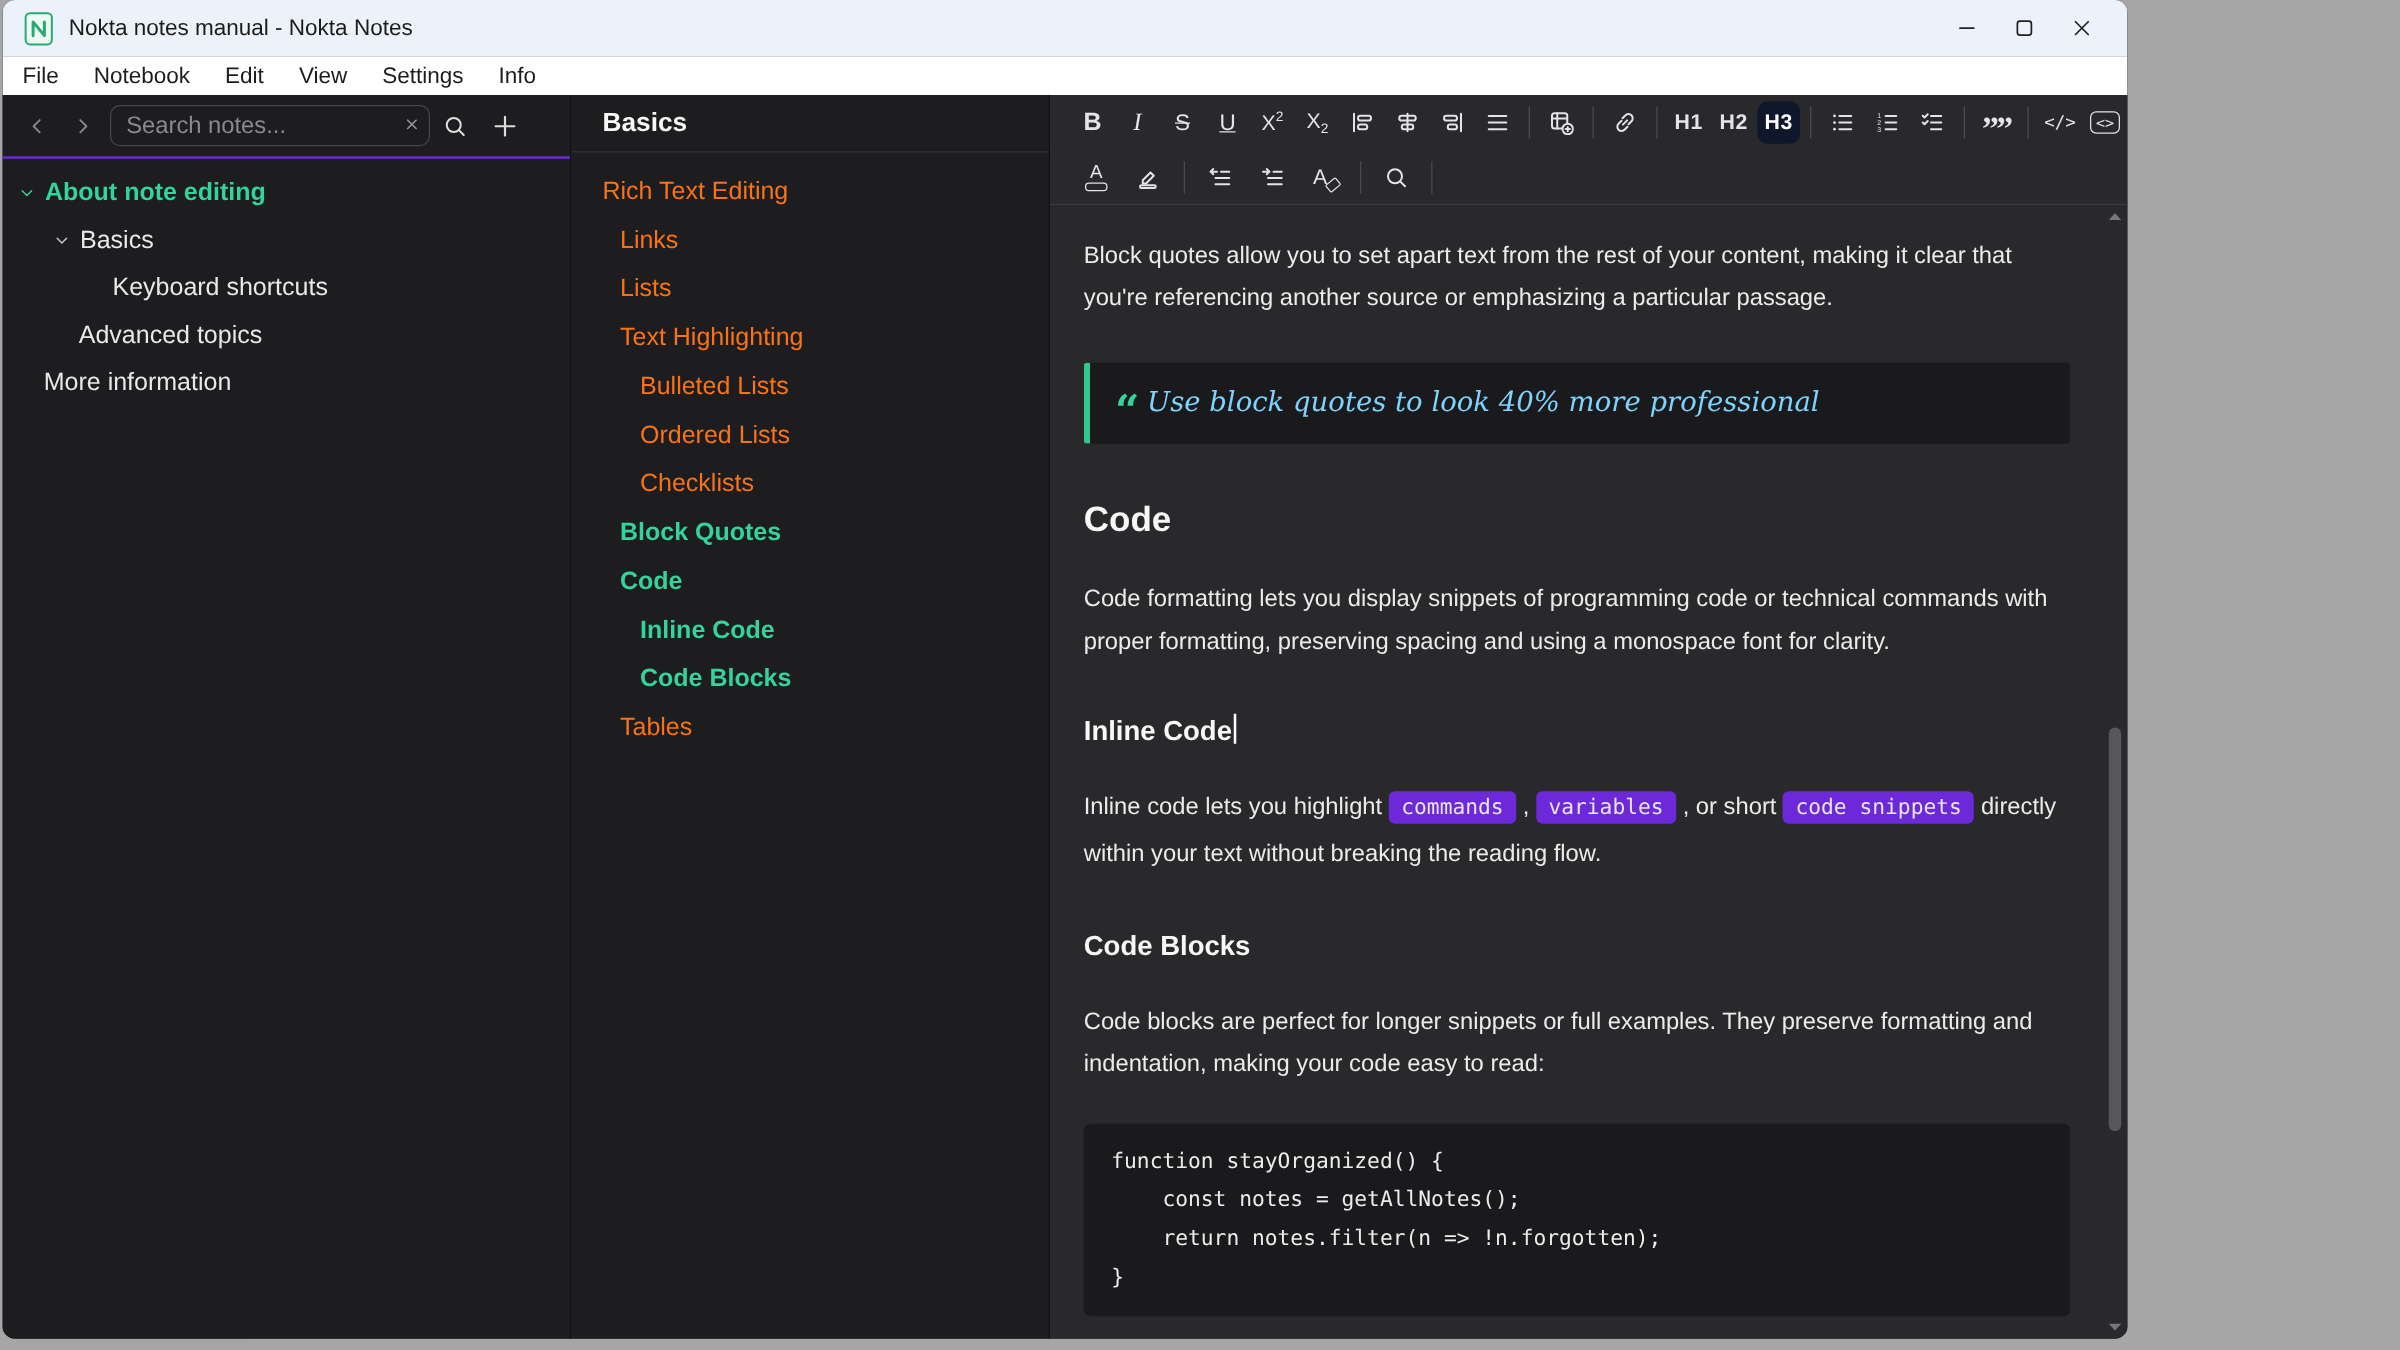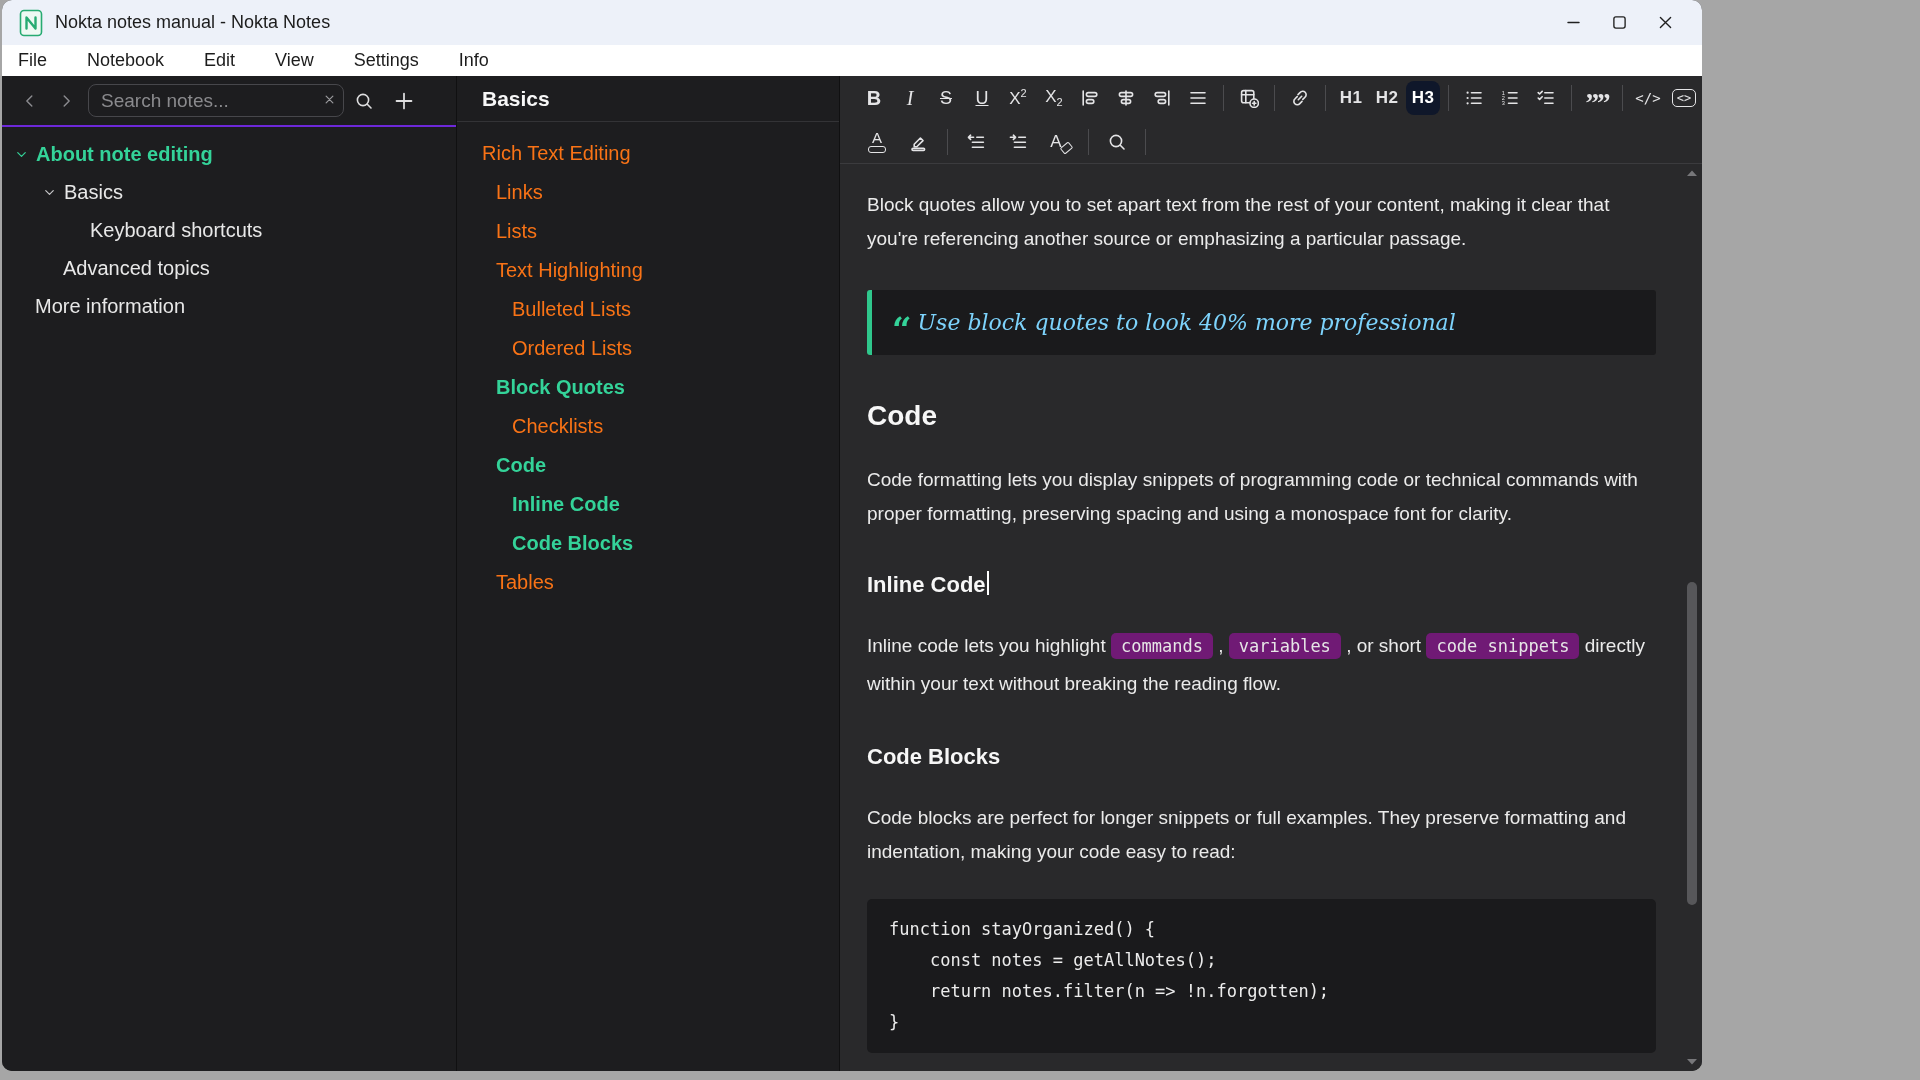--- a/index.html
+++ b/index.html
@@ -8,21 +8,21 @@
   .win{position:absolute;left:2px;right:2px;top:0;bottom:9px;border-radius:10px;overflow:hidden;
        background:#29292b;display:flex;flex-direction:column;}
 
   
   .titlebar{height:45px;background:#edf1f9;display:flex;align-items:center;flex:none;}
   .titlebar .appicon{margin-left:16px;display:flex;align-items:center;}
   .titlebar .title{margin-left:11px;font-size:18px;color:#1c1c1c;}
   .wctrl{margin-left:auto;display:flex;align-items:center;padding-right:14px;}
   .wbtn{width:46px;height:40px;display:flex;align-items:center;justify-content:center;background:none;border:none;color:#202020;}
 
-  .menubar{height:31px;background:#ffffff;display:flex;align-items:center;gap:40px;padding-left:16px;flex:none;}
+  .menubar{height:31px;background:#ffffff;display:flex;align-items:center;gap:28px;padding-left:16px;flex:none;}
   .menu-item{font-size:18px;color:#1c1c1c;cursor:default;}
 
   
   .main{flex:1;display:flex;min-height:0;}
   .panel-side{width:454px;flex:none;background:#1d1d1f;border-right:1px solid #101011;display:flex;flex-direction:column;}
   .panel-outline{width:382px;flex:none;background:#1d1d1f;border-right:1px solid #101011;display:flex;flex-direction:column;}
   .panel-editor{flex:1;background:#29292b;display:flex;flex-direction:column;min-width:0;}
 
   
   .side-top{height:49px;border-bottom:2px solid #6d28d9;display:flex;align-items:center;padding-left:10px;flex:none;}
@@ -83,21 +83,21 @@
   .content{position:relative;flex:1;padding:24px 46px 0 27px;overflow:hidden;color:#ebebeb;}
   .para{font-size:19px;line-height:34px;margin:0;}
   .bquote{margin-top:34px;background:#1a1a1c;border-left:5px solid #2fc78c;border-radius:3px;
           padding:20px 20px;display:flex;align-items:center;}
   .qmark{color:#34d399;font-family:"DejaVu Serif","Liberation Serif",serif;font-weight:bold;font-size:34px;line-height:0;margin-right:6px;transform:translateY(6px);}
   .qtext{font-family:"DejaVu Serif","Liberation Serif",serif;font-style:italic;font-size:22px;color:#7dd3fc;}
   .h2{font-size:28px;font-weight:bold;color:#f7f7f7;margin:44px 0 0 0;line-height:34px;}
   .h3{font-size:22px;font-weight:bold;color:#f7f7f7;margin:40px 0 0 0;line-height:28px;}
   .para.m{margin-top:30px;}
   .ipara{font-size:19px;line-height:38px;margin-top:28px;}
-  .chip{font-family:"DejaVu Sans Mono","Liberation Mono",monospace;font-size:17px;background:#701a75;
+  .chip{font-family:"DejaVu Sans Mono","Liberation Mono",monospace;font-size:17px;background:#6d28d9;
         color:#e6e6e6;padding:3px 10px;border-radius:5px;}
   .caret{display:inline-block;width:2px;height:24px;background:#ffffff;vertical-align:-3px;margin-left:1px;}
   .codeblock{margin-top:30px;background:#1a1a1c;border-radius:5px;padding:15px 22px;}
   .code-line{font-family:"DejaVu Sans Mono","Liberation Mono",monospace;font-size:17px;line-height:31px;
              color:#ececec;white-space:pre;}
 
   
   .sb{position:absolute;top:0;right:2px;bottom:0;width:15px;}
   .sb-up{position:absolute;top:5px;left:1px;background:none;border:none;padding:0;display:flex;}
   .sb-down{position:absolute;bottom:5px;left:1px;background:none;border:none;padding:0;display:flex;}
@@ -242,25 +242,25 @@
             </div>
             <div class="o-row" style="padding-left:39px">
               <span>Text Highlighting</span>
             </div>
             <div class="o-row" style="padding-left:55px">
               <span>Bulleted Lists</span>
             </div>
             <div class="o-row" style="padding-left:55px">
               <span>Ordered Lists</span>
             </div>
+            <div class="o-row" style="padding-left:55px">
+              <span>Checklists</span>
+            </div>
             <div class="o-row active" style="padding-left:39px">
               <span>Block Quotes</span>
-            </div>
-            <div class="o-row" style="padding-left:55px">
-              <span>Checklists</span>
             </div>
             <div class="o-row active" style="padding-left:39px">
               <span>Code</span>
             </div>
             <div class="o-row active" style="padding-left:55px">
               <span>Inline Code</span>
             </div>
             <div class="o-row active" style="padding-left:55px">
               <span>Code Blocks</span>
             </div>

